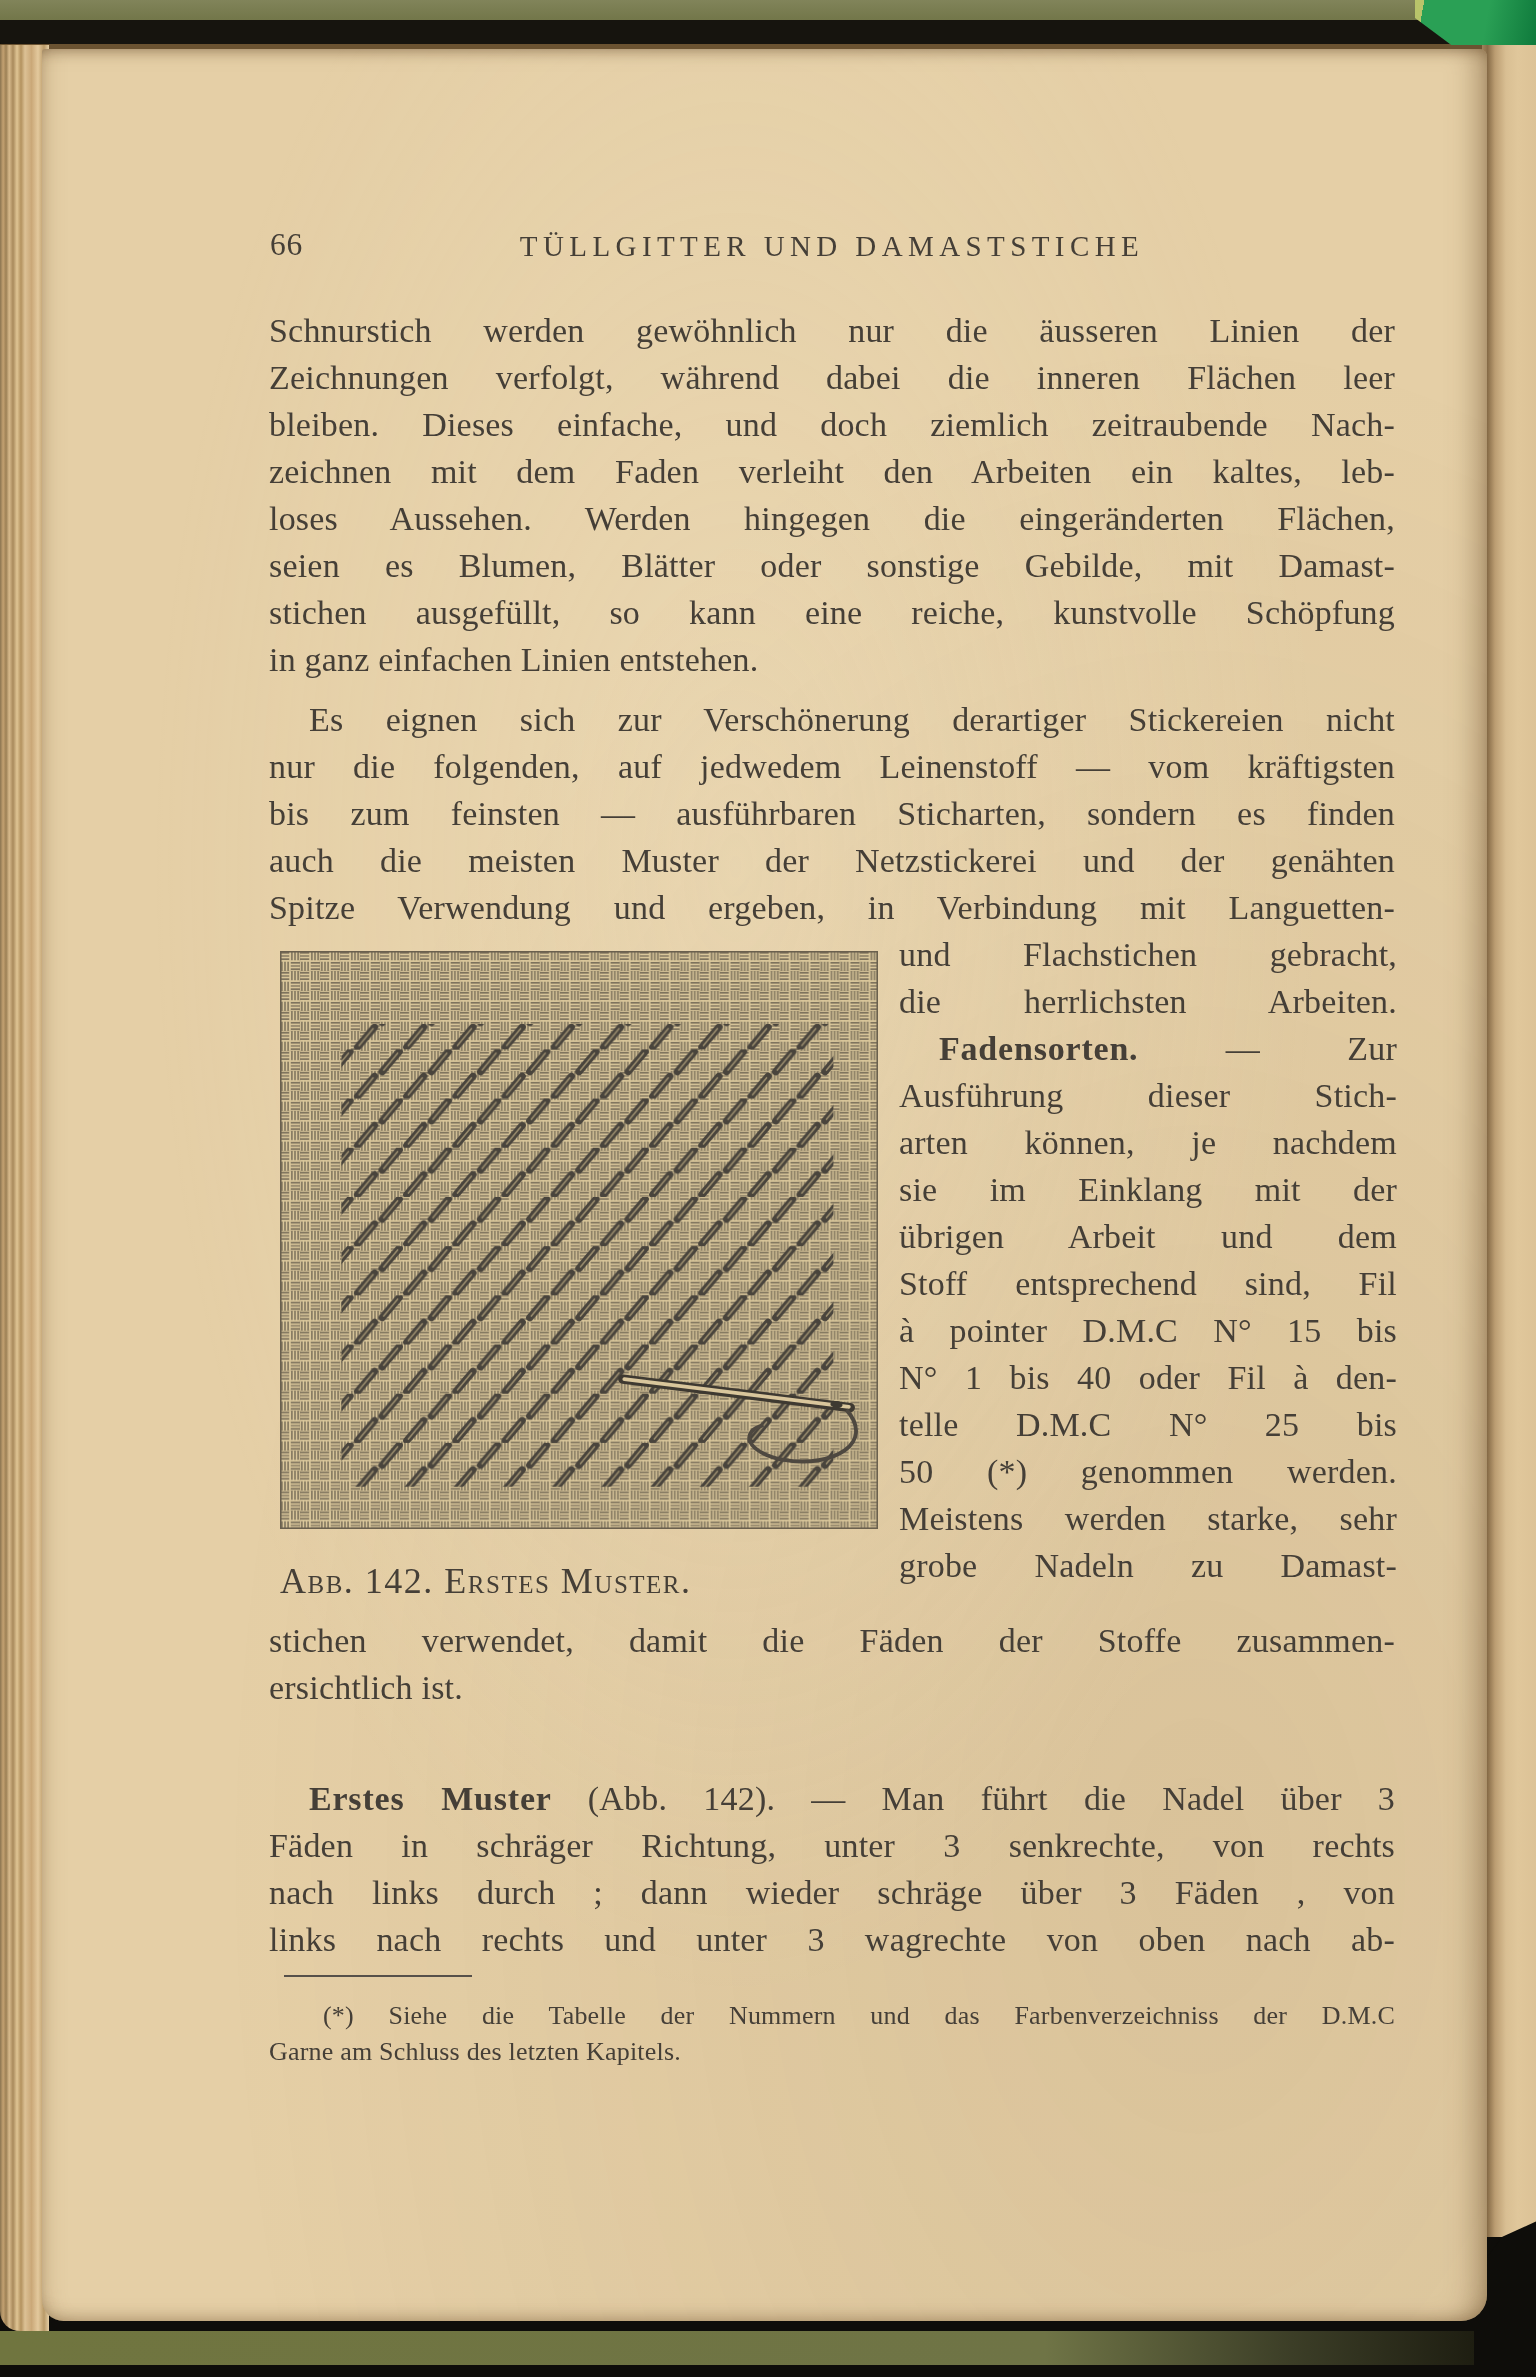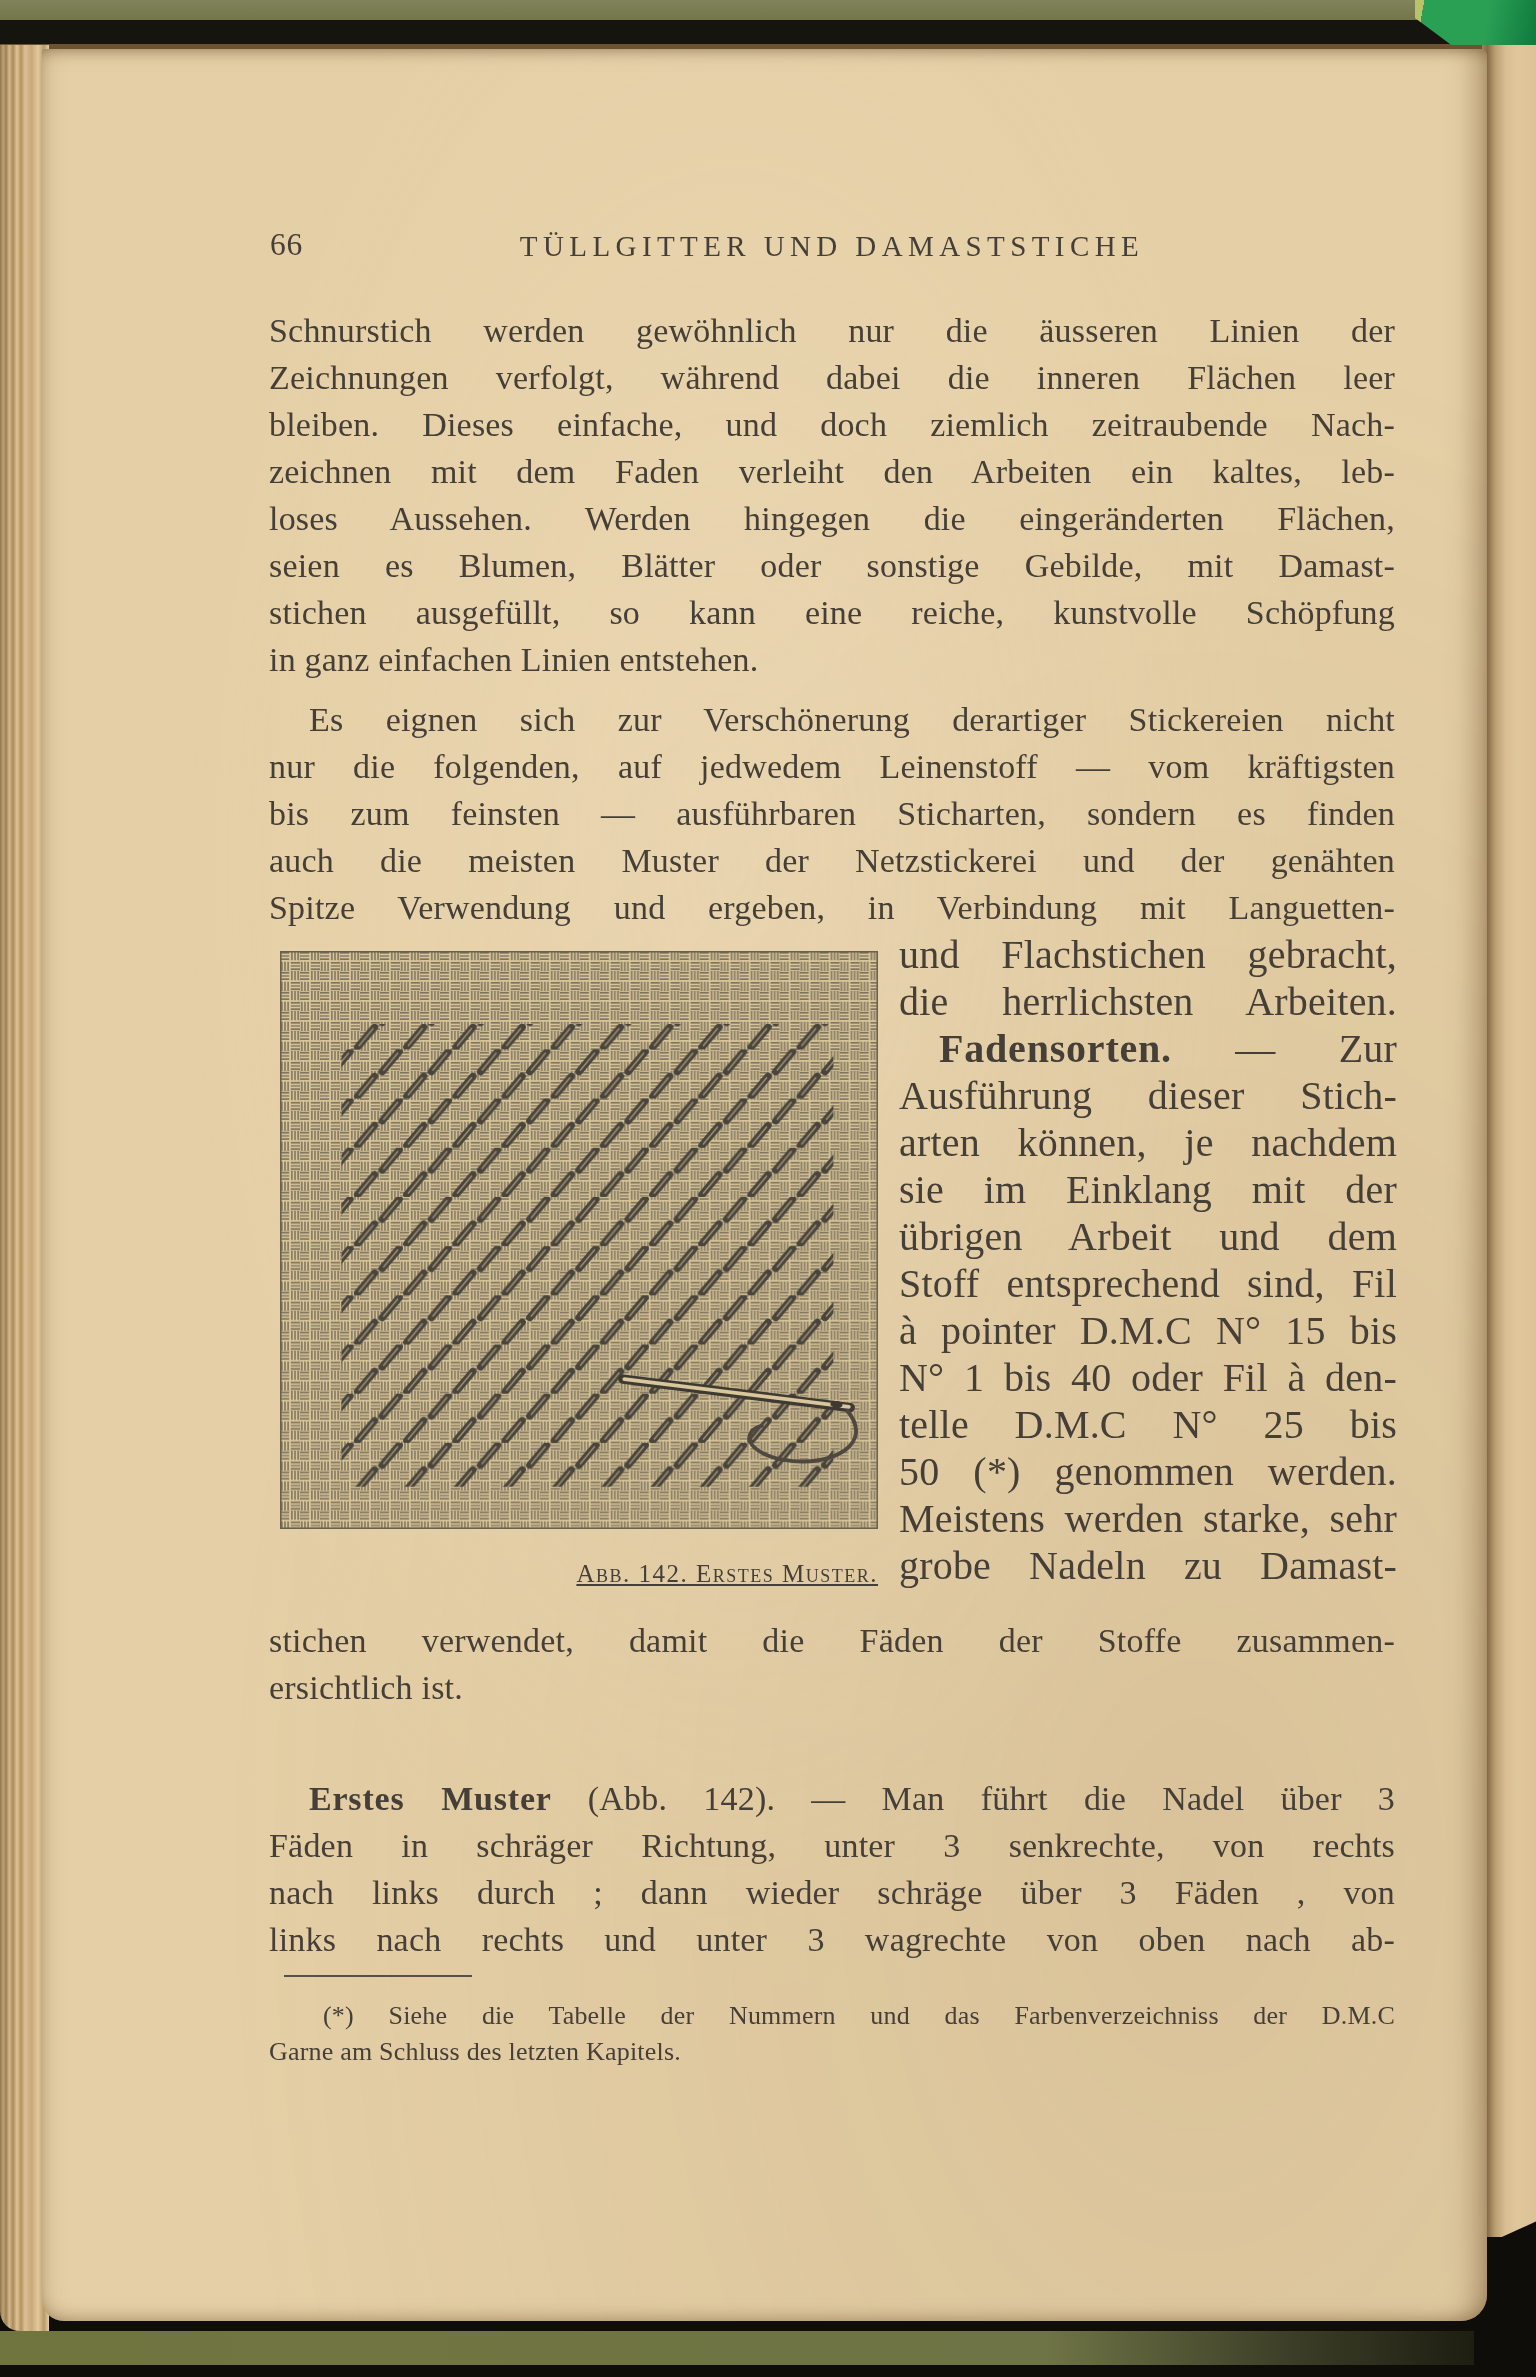--- a/index.html
+++ b/index.html
@@ -52,24 +52,24 @@
   .p2{top:647px;}
   .p3{top:1568px;}
   .p4{top:1726px;}
 
   .tline{text-align:justify;text-align-last:justify;white-space:normal;}
   .tline.last{text-align-last:left;}
   .tline.ind{text-indent:40px;}
   .tline b{font-weight:700;letter-spacing:0.8px;}
 
   .pattern-figure{position:absolute;left:238px;top:902px;width:598px;height:578px;margin:0;}
-  .wrap-col{position:absolute;left:857px;top:882px;width:498px;font-size:40px;
+  .wrap-col{position:absolute;left:857px;top:882px;width:498px;font-size:34px;
     line-height:47px;letter-spacing:0.2px;}
-  .caption{position:absolute;left:238px;top:1511px;width:598px;text-align:right;
-    font-variant:small-caps;font-size:25px;letter-spacing:1.5px;text-decoration:underline;}
+  .caption{position:absolute;left:238px;top:1511px;width:598px;text-align:left;
+    font-variant:small-caps;font-size:36px;letter-spacing:1.5px;}
 
   .foot-rule{position:absolute;left:242px;top:1926px;width:188px;height:2.3px;background:#56504a;}
   .footnote{top:1949px;font-size:26px;line-height:36px;}
   .footnote .tline.ind{text-indent:54px;}
 </style>
 </head>
 <body>
 
 <div class="scene">
   <div class="top-olive"></div>

